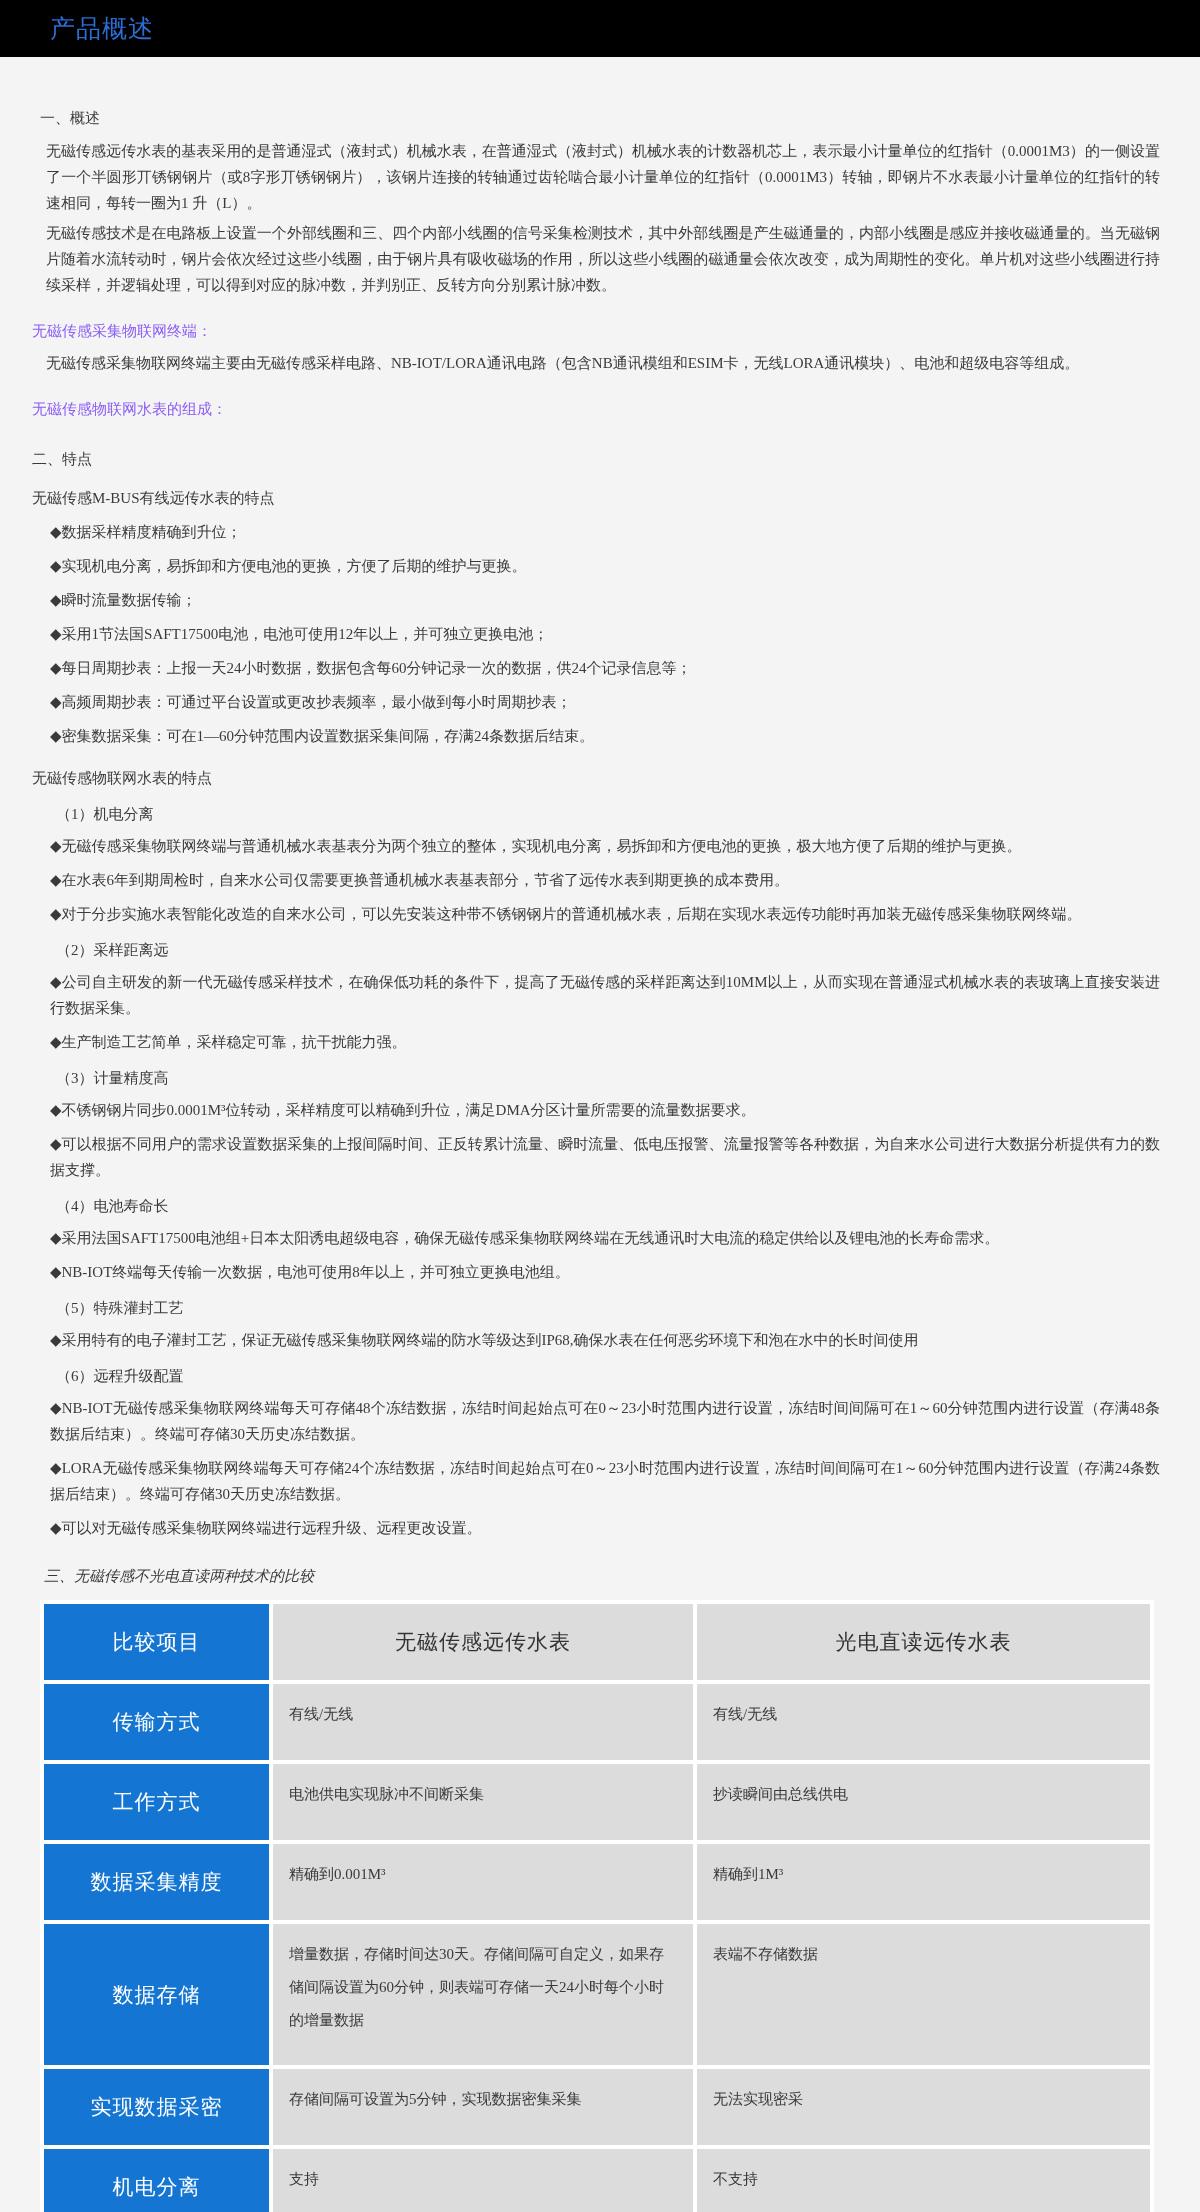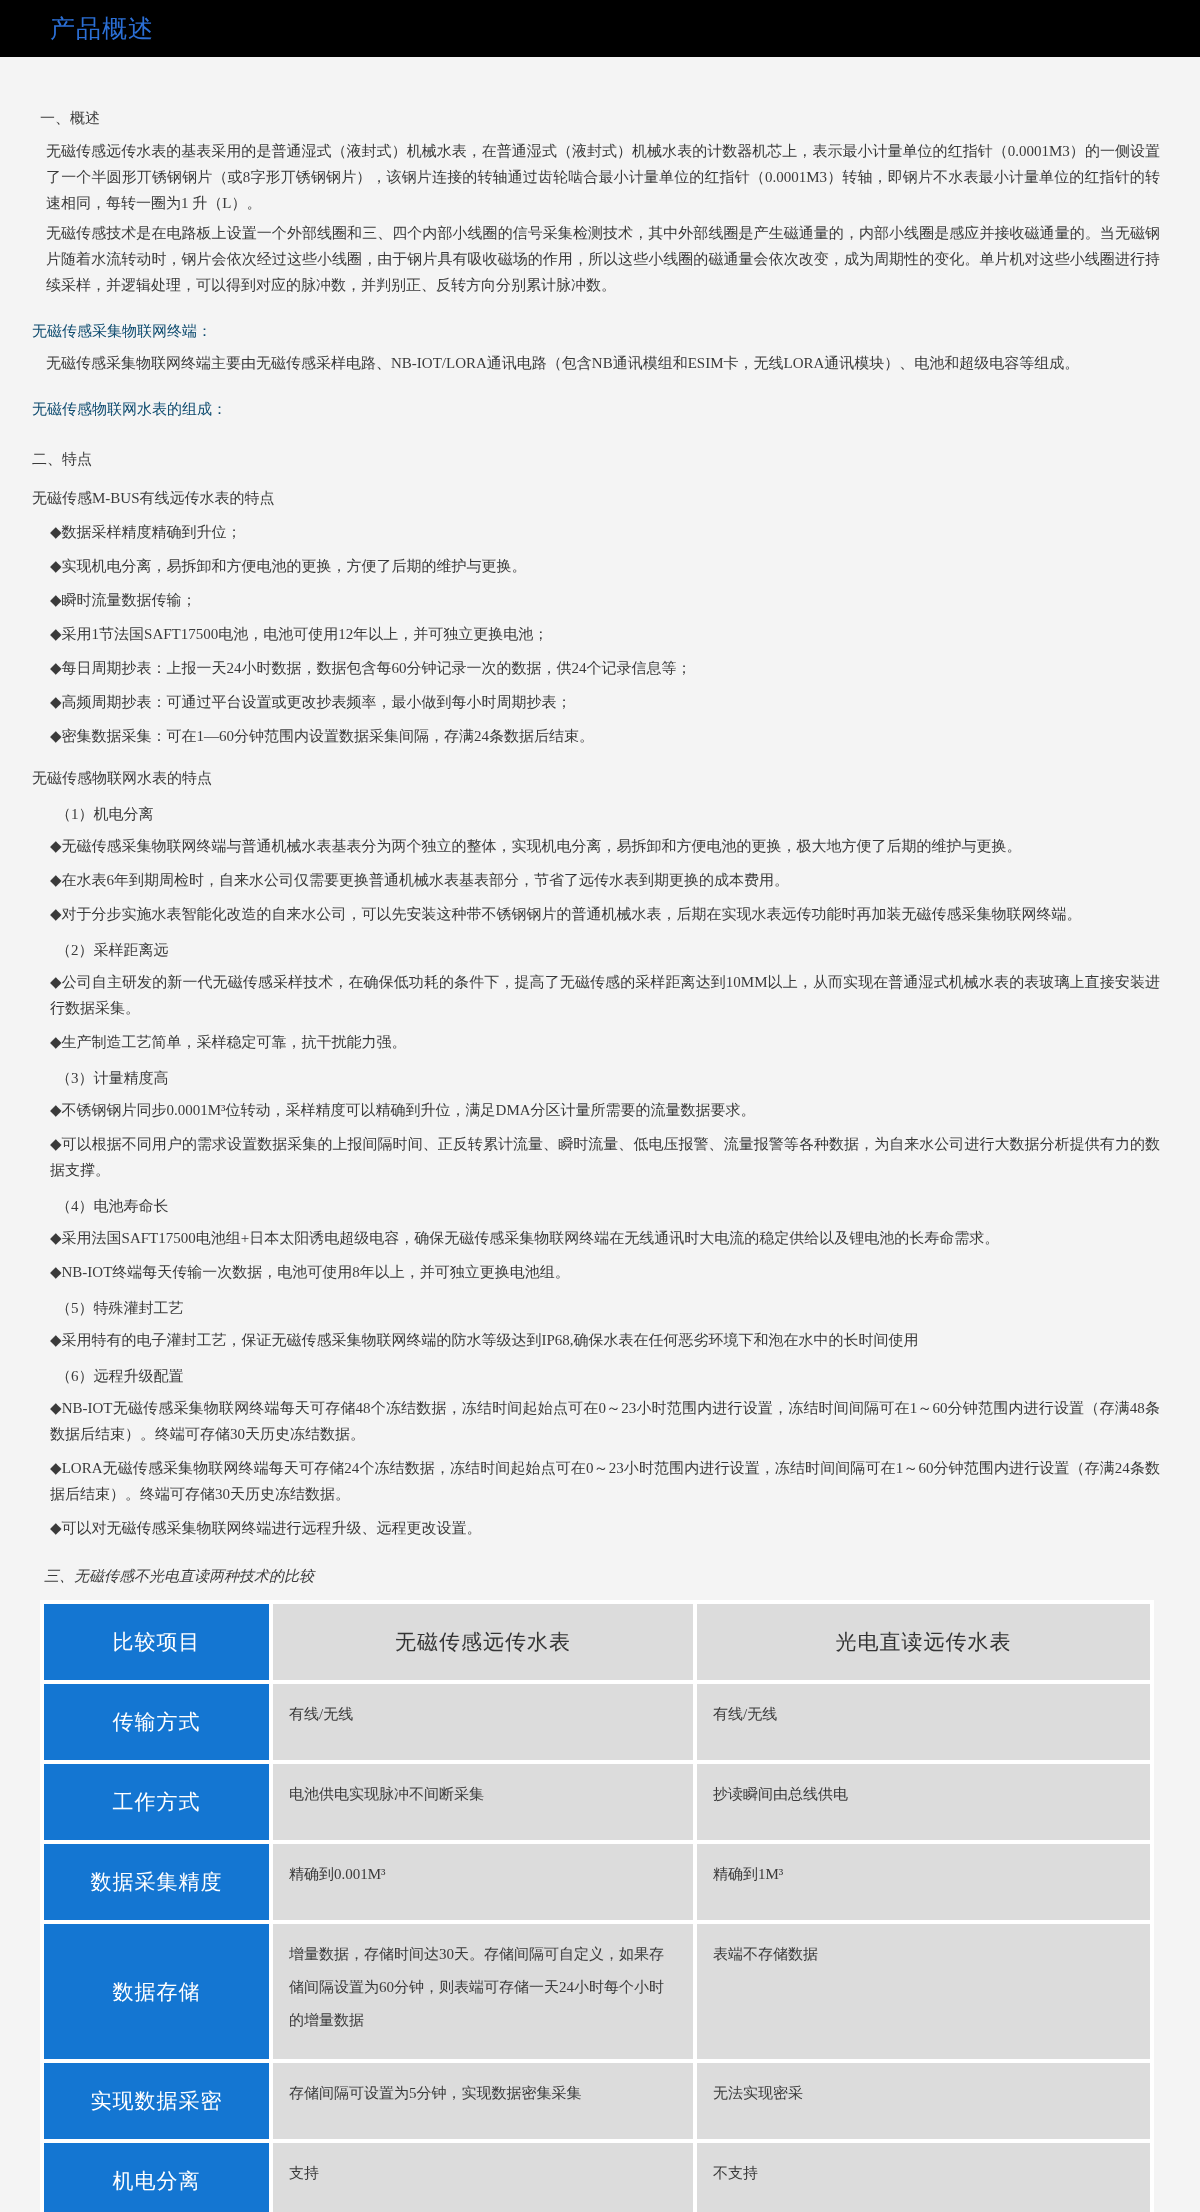--- a/index.html
+++ b/index.html
@@ -17,21 +17,21 @@
   }
   .band .title{
     margin-left:50px;font-size:25px;color:#2b6fd6;letter-spacing:1px;
   }
   .content{padding:30px 40px 0 32px;}
   .sec-h{font-size:15px;margin:22px 0 10px 8px;color:#3a3a3a;}
   .para{
     font-size:15px;line-height:26px;margin:4px 0 4px 14px;
     text-align:justify;color:#3a3a3a;
   }
-  .lead-label{font-size:15px;line-height:26px;margin:20px 0 6px 0;color:#0c4a6e;}
+  .lead-label{font-size:15px;line-height:26px;margin:20px 0 6px 0;color:#8b5cf6;}
   .sub-h{font-size:15px;line-height:26px;margin:16px 0 8px 0;color:#3a3a3a;}
   .bullet{
     font-size:15px;line-height:26px;margin:0 0 8px 18px;color:#3a3a3a;
     text-align:justify;
   }
   .group-title{font-size:15px;line-height:26px;margin:10px 0 6px 24px;color:#3a3a3a;}
   
   .cmp-wrap{margin:14px 0 0 8px;}
   table.cmp{
     border-collapse:separate;border-spacing:4px;
@@ -43,21 +43,21 @@
     font-size:21px;padding:24px 6px;letter-spacing:1px;
   }
   td.hdr{
     background:#dcdcdc;color:#333333;text-align:center;vertical-align:middle;
     font-size:21px;padding:22px 0;letter-spacing:1px;
   }
   td.val{
     background:#dcdcdc;color:#3a3a3a;text-align:left;vertical-align:top;
     font-size:15px;line-height:33px;padding:14px 16px 14px 16px;margin-top:47px;
   }
-  tr.tall td.val{padding-bottom:22px;}
+  tr.tall td.val{padding-bottom:28px;}
 </style>
 </head>
 <body>
 
 <div class="page">
 
   <div class="band">
     <div class="title">产品概述</div>
   </div>
 

